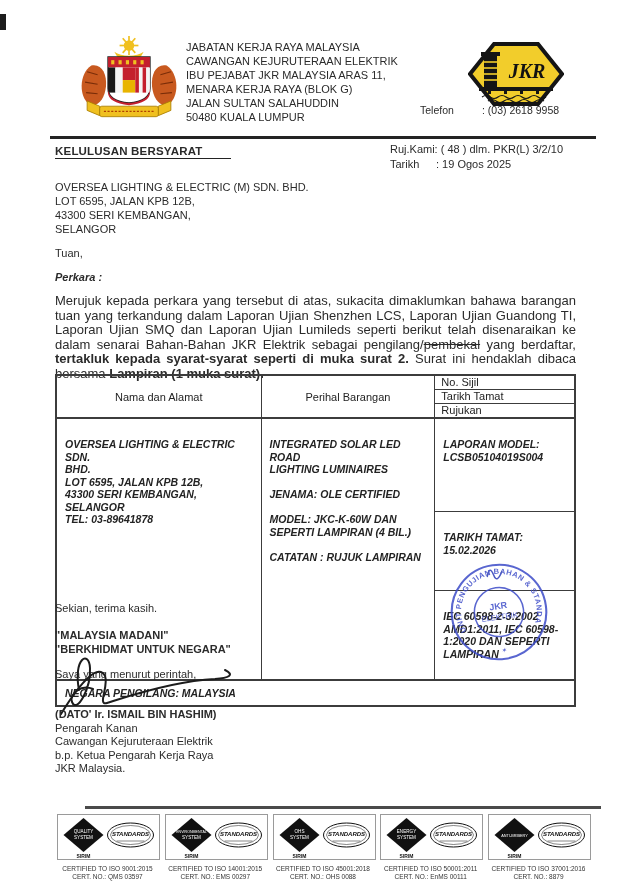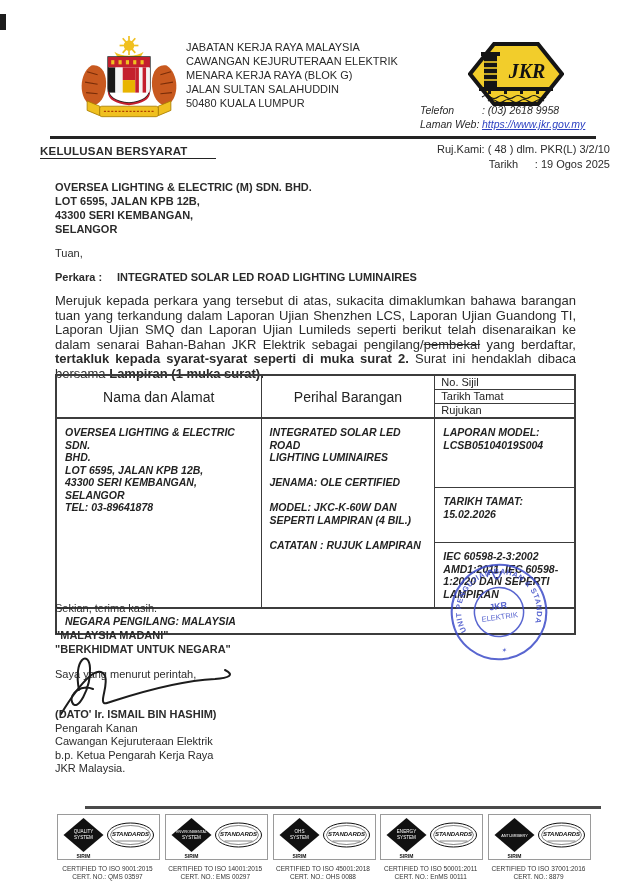--- a/index.html
+++ b/index.html
@@ -8,50 +8,50 @@
     background:#ffffff;color:#2b2b2b;
     font-family:"Liberation Sans", sans-serif;font-size:11px;
   }
   .abs{position:absolute;}
   .line{min-height:13.5px;line-height:13.5px;}
 
   
   .dept{left:186px;top:40px;width:260px;font-size:11px;}
   .dept .line{line-height:14px;min-height:14px;}
   .contact{left:420px;top:103px;width:200px;font-size:10.5px;}
-  .contact-row{display:flex;line-height:14px;font-style:italic;}
+  .contact-row{display:flex;line-height:14px;}
   .contact-label{width:62px;flex:0 0 auto;}
   .weblink{color:#2b3fc0;text-decoration:underline;cursor:pointer;}
   .scan-mark{left:0;top:14px;width:6px;height:16px;background:#1d1d1d;}
 
   .toprule{left:50px;top:136px;width:546px;height:2.5px;background:#232323;}
 
-  .doc-title{left:40px;top:145px;font-weight:bold;font-size:11.5px;
+  .doc-title{left:55px;top:145px;font-weight:bold;font-size:11.5px;
     border-bottom:1.5px solid #232323;padding:0 28px 1px 0;letter-spacing:.2px;}
   .refblock{left:390px;top:142px;width:220px;font-size:11px;}
-  .refblock .row{display:flex;line-height:14.5px;justify-content:flex-end;}
+  .refblock .row{display:flex;line-height:14.5px;}
   .ref-label{width:46px;flex:0 0 auto;}
 
   .recipient{left:55px;top:180px;font-size:11px;}
-  .recipient .line{line-height:14px;min-height:14px;font-weight:bold;}
+  .recipient .line{line-height:14px;min-height:14px;}
   .salutation{left:55px;top:247px;}
   .subject{left:55px;top:271px;display:flex;font-weight:bold;font-size:11px;}
-  .subject-label{width:62px;flex:0 0 auto;}
+  .subject-label{width:62px;flex:0 0 auto;font-style:italic;}
   .bodypara{left:55px;top:294px;width:521px;text-align:justify;line-height:14.6px;font-size:13px;}
   .seg-b{font-weight:bold;}
   .seg-s{text-decoration:line-through;}
 
   
   .cert-table{left:55px;top:374px;width:521px;border-collapse:collapse;
     font-size:10.5px;color:#232323;}
   .cert-table, .cert-table td, .cert-table th{border:1.2px solid #3c3c3c;}
   .cert-table{border-width:2px;}
-  .cert-table th{font-weight:normal;font-size:14px;text-align:center;vertical-align:middle;}
+  .cert-table th{font-weight:normal;font-size:11px;text-align:center;vertical-align:middle;}
   .cert-table td.h3{height:13px;padding:0 6px;line-height:13px;font-size:11px;}
-  .bcell{vertical-align:top;padding:7px 8px;font-weight:bold;font-style:italic;}
+  .bcell{vertical-align:top;padding:19px 8px;font-weight:bold;font-style:italic;}
   .bcell .tline{min-height:12.5px;line-height:12.5px;}
   tr.body-top td{border-top:2px solid #3c3c3c;}
   td.c3a{height:54px;} td.c3b{height:40px;}
   td.negara{border-top:2px solid #3c3c3c;font-weight:bold;font-style:italic;
     padding:5px 8px;height:14px;}
 
   
   .thanks{left:55px;top:602px;}
   .slogan{left:55px;top:628px;font-weight:bold;line-height:14px;}
   .order{left:55px;top:668px;}
@@ -112,20 +112,21 @@
     <polygon points="10,64 22,69 22,78 10,73" fill="#f0c020" stroke="#a87d00" stroke-width=".8"></polygon>
     <polygon points="90,64 78,69 78,78 90,73" fill="#f0c020" stroke="#a87d00" stroke-width=".8"></polygon>
     <rect x="22" y="69" width="56" height="10" rx="2" fill="#f0c020" stroke="#a87d00" stroke-width=".8"></rect>
     <path d="M26,74 h48" stroke="#b04000" stroke-width="1.2" stroke-dasharray="2,1.5"></path>
   </g>
 </svg>
 
 <div class="abs dept">
   <div class="line">JABATAN KERJA RAYA MALAYSIA</div>
   <div class="line">CAWANGAN KEJURUTERAAN ELEKTRIK</div>
+  <div class="line">IBU PEJABAT JKR MALAYSIA ARAS 11,</div>
   <div class="line">MENARA KERJA RAYA (BLOK G)</div>
   <div class="line">JALAN SULTAN SALAHUDDIN</div>
   <div class="line">50480 KUALA LUMPUR</div>
 </div>
 
 <svg class="abs" style="left:468px;top:42px;" width="96" height="64" viewBox="0 0 96 64">
   <polygon points="26,2 70,2 94,32 70,62 26,62 2,32" fill="#f2cd2b" stroke="#151515" stroke-width="4"></polygon>
   <rect x="13" y="10" width="19" height="4" fill="#151515"></rect>
   <rect x="16" y="14" width="13" height="32" fill="#151515"></rect>
   <g stroke="#f2cd2b" stroke-width="1.6">
@@ -144,24 +145,20 @@
   </g>
   <path d="M14,55 q4,-3 8,0 t8,0 t8,0 t8,0 t8,0 t8,0 t8,0 t8,0" stroke="#151515" stroke-width="1.2" fill="none"></path>
   <path d="M20,59 q4,-3 8,0 t8,0 t8,0 t8,0 t8,0 t8,0 t8,0" stroke="#151515" stroke-width="1.2" fill="none"></path>
 </svg>
 
 <div class="abs contact">
   <div class="contact-row">
     <span class="contact-label">Telefon</span>
     <span>: (03) 2618 9958</span>
   </div>
-  <div class="contact-row">
-    <span class="contact-label">Laman Web:</span>
-    <span class="weblink">https://www.jkr.gov.my</span>
-  </div>
 </div>
 
 <div class="abs toprule"></div>
 
 <div class="abs doc-title">KELULUSAN BERSYARAT</div>
 <div class="abs refblock">
   <div class="row">
       <span>Ruj.Kami: ( 48 ) dlm. PKR(L) 3/2/10</span>
     </div>
   <div class="row">
@@ -174,21 +171,20 @@
   <div class="line">OVERSEA LIGHTING &amp; ELECTRIC (M) SDN. BHD.</div>
   <div class="line">LOT 6595, JALAN KPB 12B,</div>
   <div class="line">43300 SERI KEMBANGAN,</div>
   <div class="line">SELANGOR</div>
 </div>
 
 <div class="abs salutation">Tuan,</div>
 
 <div class="abs subject">
   <span class="subject-label">Perkara :</span>
-  <span>INTEGRATED SOLAR LED ROAD LIGHTING LUMINAIRES</span>
 </div>
 
 <div class="abs bodypara">
   <span>Merujuk kepada perkara yang tersebut di atas, sukacita dimaklumkan bahawa barangan tuan yang terkandung dalam Laporan Ujian Shenzhen LCS, Laporan Ujian Guandong TI, Laporan Ujian SMQ dan Laporan Ujian Lumileds seperti berikut telah disenaraikan ke dalam senarai Bahan-Bahan JKR Elektrik sebagai pengilang/</span><span class="seg-s">pembekal</span><span> yang berdaftar, </span><span class="seg-b">tertakluk kepada syarat-syarat seperti di muka surat 2.</span><span> Surat ini hendaklah dibaca bersama </span><span class="seg-b">Lampiran (1 muka surat).</span>
 </div>
 
 <table class="abs cert-table">
   <colgroup>
       <col style="width:39.5%">
       <col style="width:33.5%">

